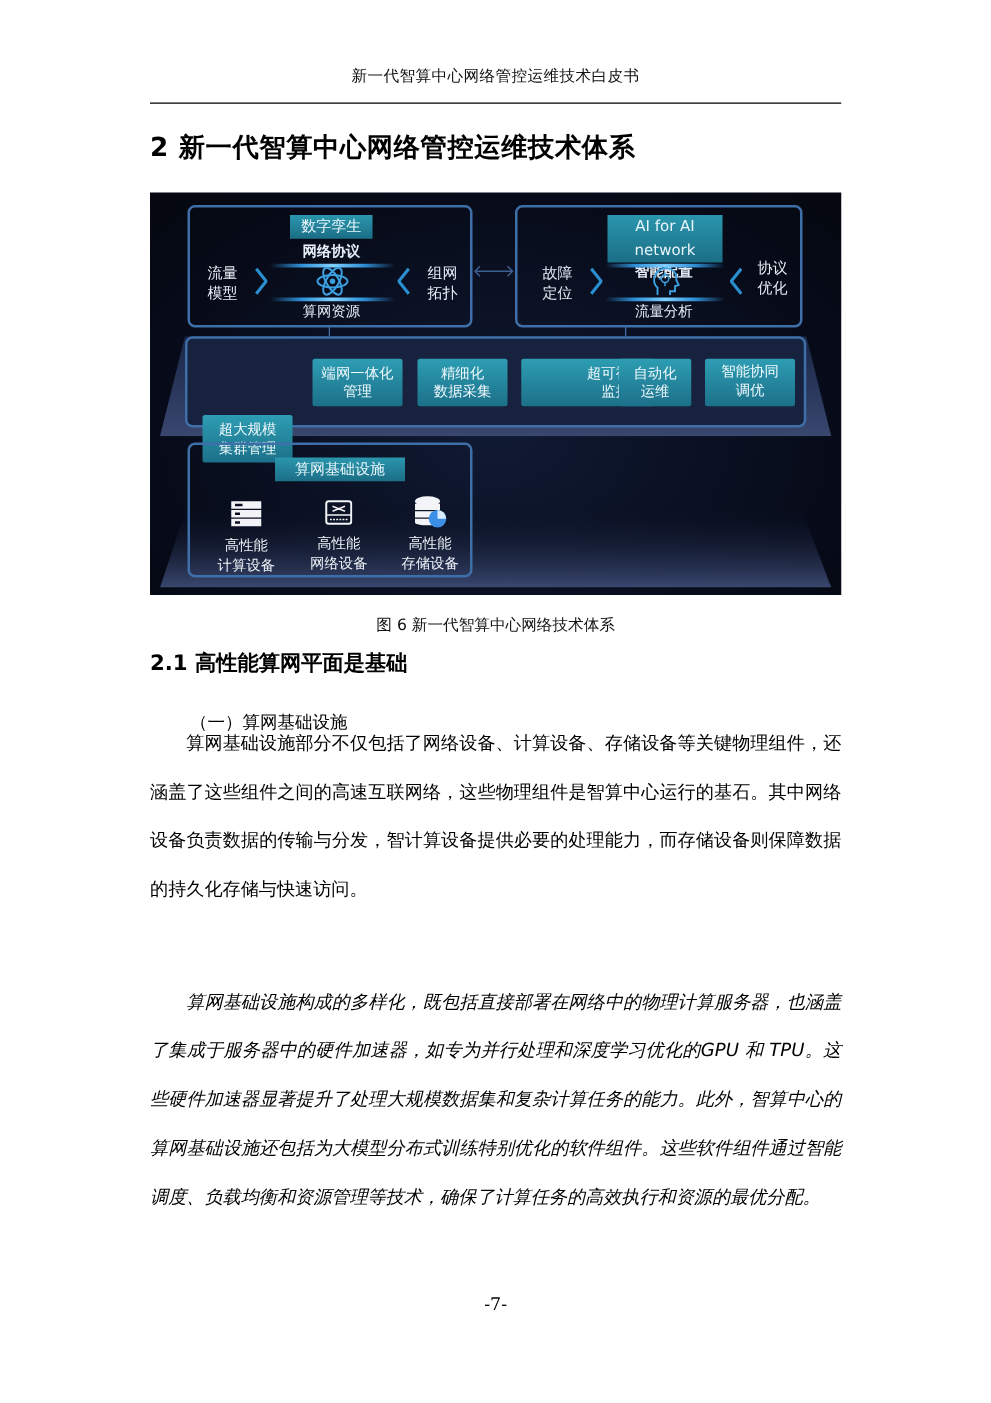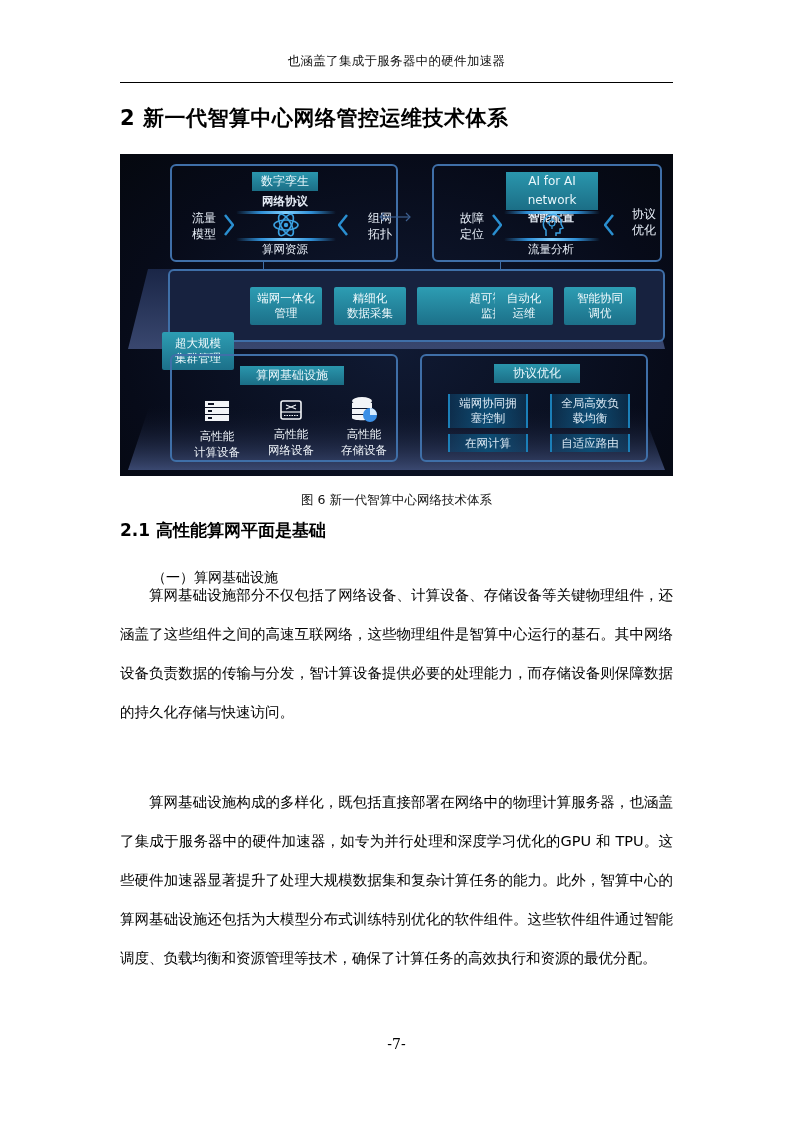--- a/index.html
+++ b/index.html
@@ -4,44 +4,44 @@
 <style>
   html, body { margin: 0; padding: 0; background: #ffffff; }
   body { width: 793px; height: 1122px; position: relative; overflow: hidden;
          font-family: "DejaVu Sans", "Liberation Sans", sans-serif; color: #000; }
   .header-title { position: absolute; top: 53px; left: 0; width: 793px; text-align: center;
                   font-size: 12.5px; color: #111; letter-spacing: 0.3px; }
   .header-rule { position: absolute; top: 82px; left: 120px; width: 553px; height: 1px; background: #000; }
   .h1 { position: absolute; top: 104px; left: 120px; font-size: 21px; font-weight: bold; letter-spacing: 0.5px; }
   .diagram { position: absolute; top: 154px; left: 120px; width: 553px; height: 322px;
              background: radial-gradient(ellipse at 50% 60%, #101a33 0%, #070b19 70%, #05080f 100%); overflow: hidden; }
-  .panel { position: absolute; border: 2px solid #3f6fa8; border-radius: 6px; box-sizing: border-box; margin-left: 20px; }
+  .panel { position: absolute; border: 2px solid #3f6fa8; border-radius: 6px; box-sizing: border-box; }
   .tag { position: absolute; background: linear-gradient(180deg,#2a96ad,#1b6e86); color: #e8f6fb;
          font-size: 12px; text-align: center; line-height: 19px; }
-  .side-label { position: absolute; color: #e6edf6; font-size: 12px; line-height: 16px; text-align: right; }
+  .side-label { position: absolute; color: #e6edf6; font-size: 12px; line-height: 16px; text-align: center; }
   .mid-label { position: absolute; color: #e6edf6; font-size: 11.5px; text-align: center; }
   .glow-line { position: absolute; height: 3px; background: linear-gradient(90deg, transparent, #2f8fd6, #7fd0ff, #2f8fd6, transparent); border-radius: 2px; }
   .platform { position: absolute; }
   .btn-tile { position: absolute; background: linear-gradient(180deg,#2d9db3,#1c7089); color: #f0fafd;
               font-size: 11.5px; line-height: 15px; text-align: center; display: flex; align-items: center; justify-content: center; border-radius: 2px; }
   .dark-tile { position: absolute; background: linear-gradient(90deg, rgba(14,70,110,0.5), #0d4d74, rgba(14,70,110,0.5));
                border-left: 2px solid #1b7fb8; border-right: 2px solid #1b7fb8;
                color: #dbe9f4; font-size: 11.5px; line-height: 15px; text-align: center; display:flex; align-items:center; justify-content:center; }
   .dev-label { position: absolute; color: #eef3f8; font-size: 11.5px; line-height: 16px; text-align: center; width: 70px; }
   .caption { position: absolute; top: 492px; left: 0; width: 793px; text-align: center; font-size: 12.5px; color: #111; }
   .h2 { position: absolute; top: 519px; left: 120px; font-size: 17px; font-weight: bold; }
   .h3 { position: absolute; top: 569px; left: 152px; font-size: 14px; }
   .para { position: absolute; left: 120px; width: 553px; font-size: 14.5px; line-height: 39px; text-align: justify; }
   .para p { margin: 0; }
   .page-num { position: absolute; top: 1036px; left: 0; width: 793px; text-align: center; font-size: 14px; font-family: "DejaVu Serif", serif; }
 </style>
 </head>
 <body>
 
-<div class="header-title">也涵盖了集成于服务器中的硬件加速器</div>
+<div class="header-title">新一代智算中心网络管控运维技术白皮书</div>
 <div class="header-rule"></div>
 
 <div class="h1">2 新一代智算中心网络管控运维技术体系</div>
 
 <div class="diagram">
 
   <div class="panel" style="left:30px;top:10px;width:228px;height:98px;">
     <div class="tag" style="left:80px;top:6px;width:66px;">数字孪生</div>
     <div class="side-label" style="left:8px;top:44px;width:36px;white-space:pre;">流量
 模型</div>
@@ -157,36 +157,27 @@
         <path d="M20 19 L20 12 A7 7 0 0 1 27 19 Z" fill="#d7ecff"></path>
     </svg>
     <div class="dev-label" style="left:10px;top:72px;white-space:pre;">高性能
 计算设备</div>
     <div class="dev-label" style="left:84px;top:70px;white-space:pre;">高性能
 网络设备</div>
     <div class="dev-label" style="left:157px;top:70px;white-space:pre;">高性能
 存储设备</div>
   </div>
 
-  <div class="panel" style="left:280px;top:200px;width:228px;height:108px;">
-    <div class="tag" style="left:72px;top:8px;width:86px;">协议优化</div>
-    <div class="dark-tile" style="left:26px;top:38px;width:76px;height:34px;white-space:pre;">端网协同拥
-塞控制</div>
-    <div class="dark-tile" style="left:128px;top:38px;width:76px;height:34px;white-space:pre;">全局高效负
-载均衡</div>
-    <div class="dark-tile" style="left:26px;top:78px;width:76px;height:18px;">在网计算</div>
-    <div class="dark-tile" style="left:128px;top:78px;width:76px;height:18px;">自适应路由</div>
-  </div>
 </div>
 
 <div class="caption">图 6 新一代智算中心网络技术体系</div>
 
 <div class="h2">2.1 高性能算网平面是基础</div>
 <div class="h3">（一）算网基础设施</div>
 
 <div class="para" style="top:576px;">
   <p style="text-indent:2em;">算网基础设施部分不仅包括了网络设备、计算设备、存储设备等关键物理组件，还涵盖了这些组件之间的高速互联网络，这些物理组件是智算中心运行的基石。其中网络设备负责数据的传输与分发，智计算设备提供必要的处理能力，而存储设备则保障数据的持久化存储与快速访问。</p>
 </div>
 <div class="para" style="top:783px;">
-  <p style="text-indent:2em;">算网基础设施构成的多样化，既包括直接部署在网络中的物理计算服务器，也涵盖了集成于服务器中的硬件加速器，如专为并行处理和深度学习优化的GPU 和 TPU。这些硬件加速器显著提升了处理大规模数据集和复杂计算任务的能力。此外，智算中心的算网基础设施还包括为大模型分布式训练特别优化的软件组件。这些软件组件通过智能调度、负载均衡和资源管理等技术，确保了计算任务的高效执行和资源的最优分配。</p>
+  <p style="text-indent:2em;font-style:italic;">算网基础设施构成的多样化，既包括直接部署在网络中的物理计算服务器，也涵盖了集成于服务器中的硬件加速器，如专为并行处理和深度学习优化的GPU 和 TPU。这些硬件加速器显著提升了处理大规模数据集和复杂计算任务的能力。此外，智算中心的算网基础设施还包括为大模型分布式训练特别优化的软件组件。这些软件组件通过智能调度、负载均衡和资源管理等技术，确保了计算任务的高效执行和资源的最优分配。</p>
 </div>
 
 <div class="page-num">-7-</div>
 
 </body></html>

